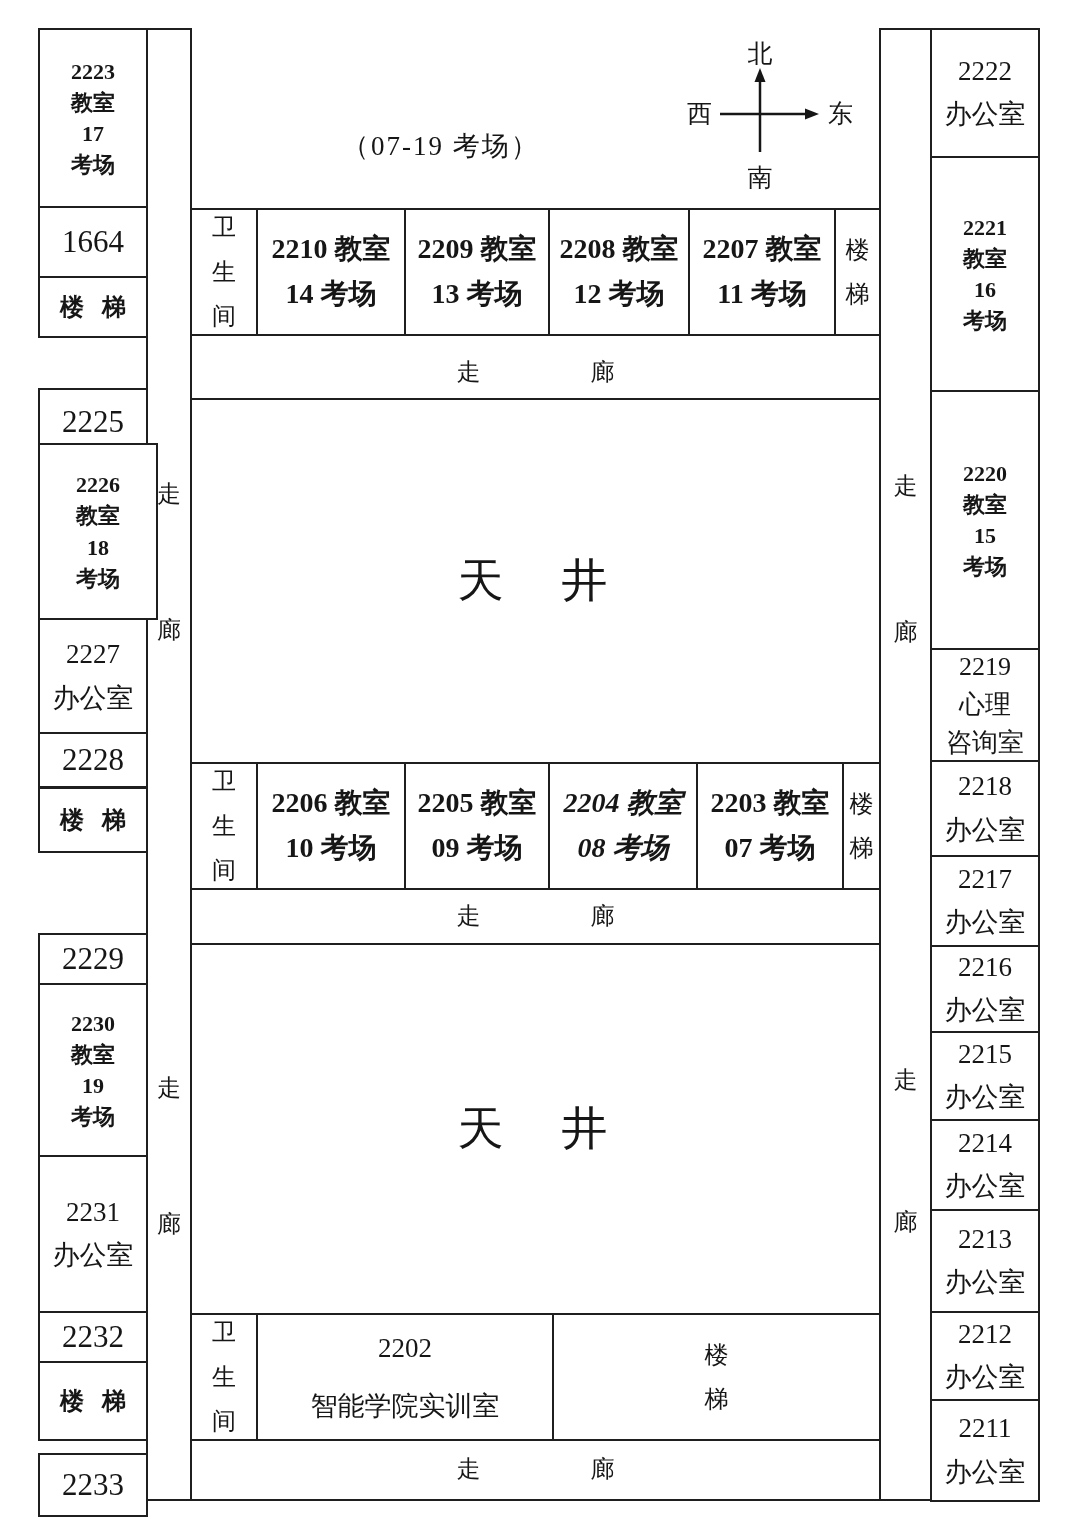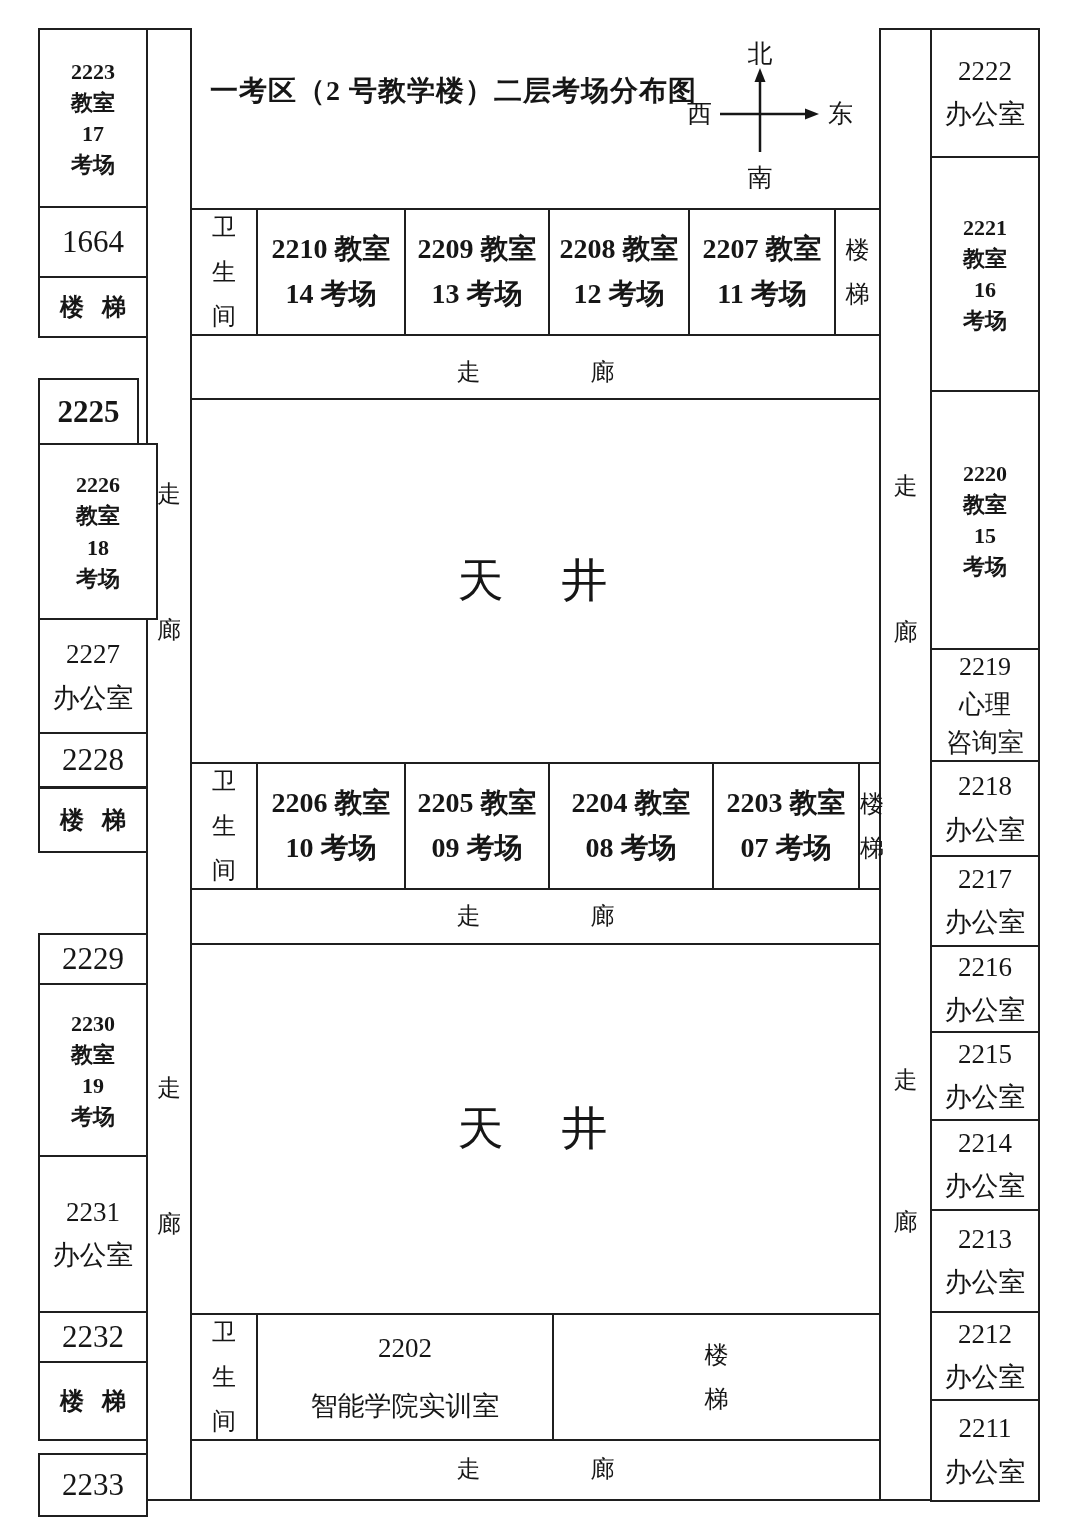--- a/index.html
+++ b/index.html
@@ -43,42 +43,42 @@
 </style>
 </head>
 <body>
 
 <div class="plan">
 
   <div class="strip" style="left:146px;top:28px;width:46px;height:1473px;"></div>
   <div class="strip" style="left:879px;top:28px;width:53px;height:1473px;"></div>
   <div class="bline" style="left:146px;top:1499px;width:894px;"></div>
 
-  <div class="title" style="left:210px;top:72px;">一考区（2 号教学楼）二层考场分布图</div>
+  <div class="subtitle" style="left:342px;top:128px;">（07-19 考场）</div>
 
   <svg style="position:absolute;left:682px;top:34px;" width="176" height="158" viewBox="0 0 176 158">
     <text x="78" y="28" text-anchor="middle">北</text>
     <text x="78" y="152" text-anchor="middle">南</text>
     <text x="30" y="88" text-anchor="end">西</text>
     <text x="146" y="88" text-anchor="start">东</text>
     <g stroke="#161616" stroke-width="2.5" fill="#161616">
       <line x1="78" y1="44" x2="78" y2="118"></line>
       <polygon points="78,34 72.5,48 83.5,48" stroke="none"></polygon>
       <line x1="38" y1="80" x2="126" y2="80"></line>
       <polygon points="137,80 123,74.5 123,85.5" stroke="none"></polygon>
     </g>
   </svg>
 
   <div class="box exam-v" style="left:38px;top:28px;width:110px;height:180px;">2223
 教室
 17
 考场</div>
   <div class="box num" style="left:38px;top:206px;width:110px;height:72px;">1664</div>
   <div class="box st-h" style="left:38px;top:276px;width:110px;height:62px;">楼 梯</div>
-  <div class="box num" style="left:38px;top:378px;width:101px;height:67px;font-weight:bold;">2225</div>
+  <div class="box num" style="left:38px;top:388px;width:110px;height:67px;">2225</div>
   <div class="box exam-v" style="left:38px;top:443px;width:120px;height:177px;">2226
 教室
 18
 考场</div>
   <div class="box office" style="left:38px;top:618px;width:110px;height:117px;">2227
 办公室</div>
   <div class="box num" style="left:38px;top:732px;width:110px;height:56px;">2228</div>
   <div class="box st-h" style="left:38px;top:787px;width:110px;height:66px;">楼 梯</div>
   <div class="box num" style="left:38px;top:933px;width:110px;height:52px;">2229</div>
   <div class="box exam-v" style="left:38px;top:983px;width:110px;height:174px;">2230
@@ -115,21 +115,21 @@
   <div class="box court" style="left:190px;top:398px;width:691px;height:366px;">天　井</div>
 
   <div class="row" style="left:190px;top:762px;width:691px;height:128px;">
     <div class="cell wc" style="width:66px;">卫
 生
 间</div>
     <div class="cell exam-h" style="width:148px;">2206 教室
 10 考场</div>
     <div class="cell exam-h" style="width:144px;">2205 教室
 09 考场</div>
-    <div class="cell exam-h" style="width:164px;">2204 教室
+    <div class="cell exam-h" style="width:148px;font-style:italic;">2204 教室
 08 考场</div>
     <div class="cell exam-h" style="width:146px;">2203 教室
 07 考场</div>
     <div class="cell st-v">楼
 梯</div>
   </div>
 
   <div class="cor-h" style="left:190px;top:894px;width:691px;height:44px;">
     <span>走</span>
     <span>廊</span>

